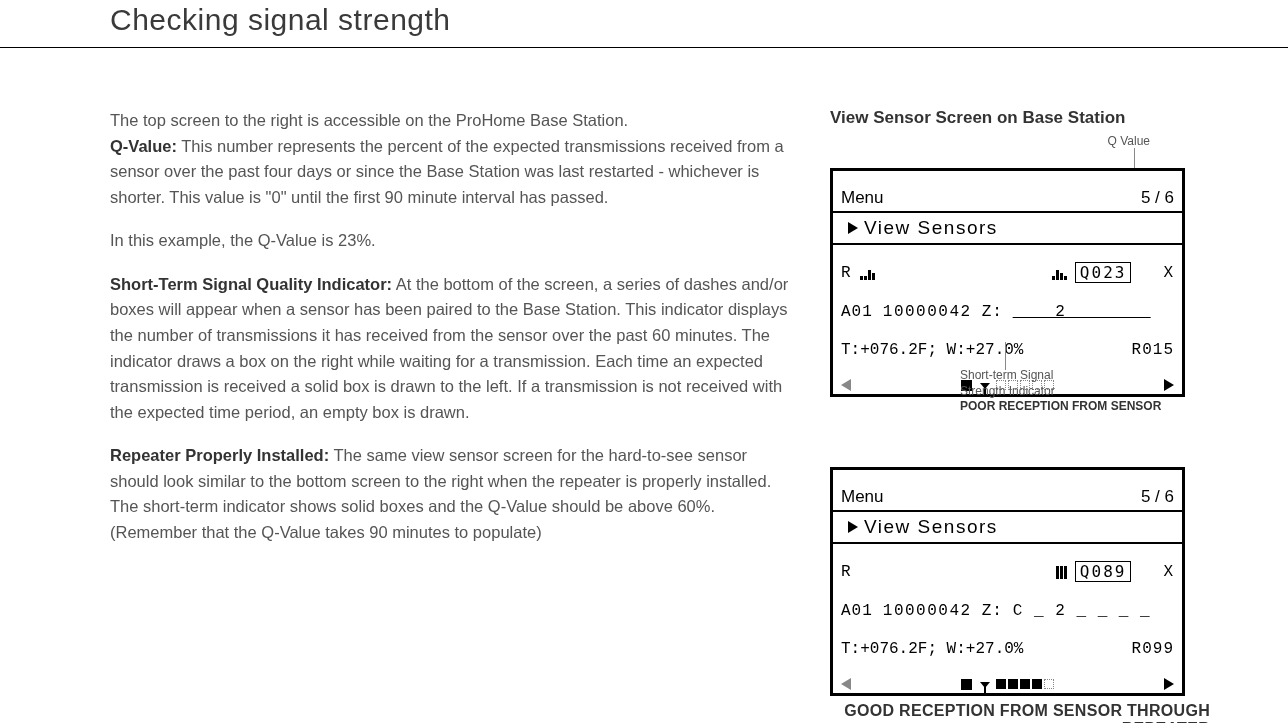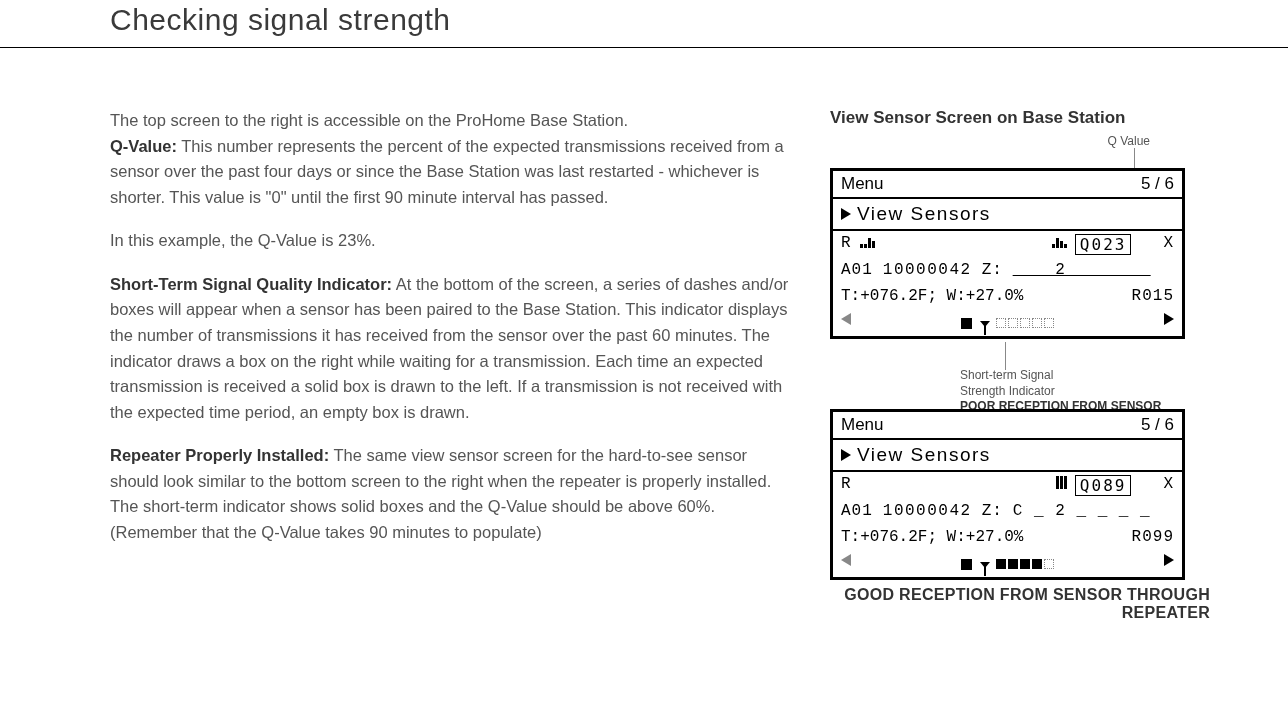--- a/index.html
+++ b/index.html
@@ -69,35 +69,36 @@
   .callout-short { top: 260px; left: 130px; line-height: 1.3; }
   .lcd {
     border: 3px solid #000;
     width: 355px;
     background: #fff;
     font-family: "Helvetica Neue", Arial, sans-serif;
     margin-top: 40px;
     position: relative;
   }
   .lcd-row {
-    padding: 3px 8px 3px 8px;
+    padding: 17px 8px 3px 8px;
     display: flex;
     justify-content: space-between;
+    align-items: center;
     font-size: 17px;
     color: #000;
     min-height: 26px;
   }
   .lcd-row.bb { border-bottom: 2px solid #000; }
   .lcd-label { font-size: 17px; }
   .lcd-right { font-size: 17px; }
   .view-row {
     font-size: 19px;
     letter-spacing: 1.5px;
     color: #000;
-    padding: 4px 8px;
+    padding: 4px 15px;
     border-bottom: 2px solid #000;
     display: flex;
     align-items: center;
     gap: 6px;
   }
   .tri-right { width:0; height:0; border-top:6px solid transparent; border-bottom:6px solid transparent; border-left:10px solid #000; display:inline-block; }
   .tri-left-g { width:0; height:0; border-top:6px solid transparent; border-bottom:6px solid transparent; border-right:10px solid #888; display:inline-block; }
   .tri-right-k { width:0; height:0; border-top:6px solid transparent; border-bottom:6px solid transparent; border-left:10px solid #000; display:inline-block; }
   .bars {
     display: inline-flex;

